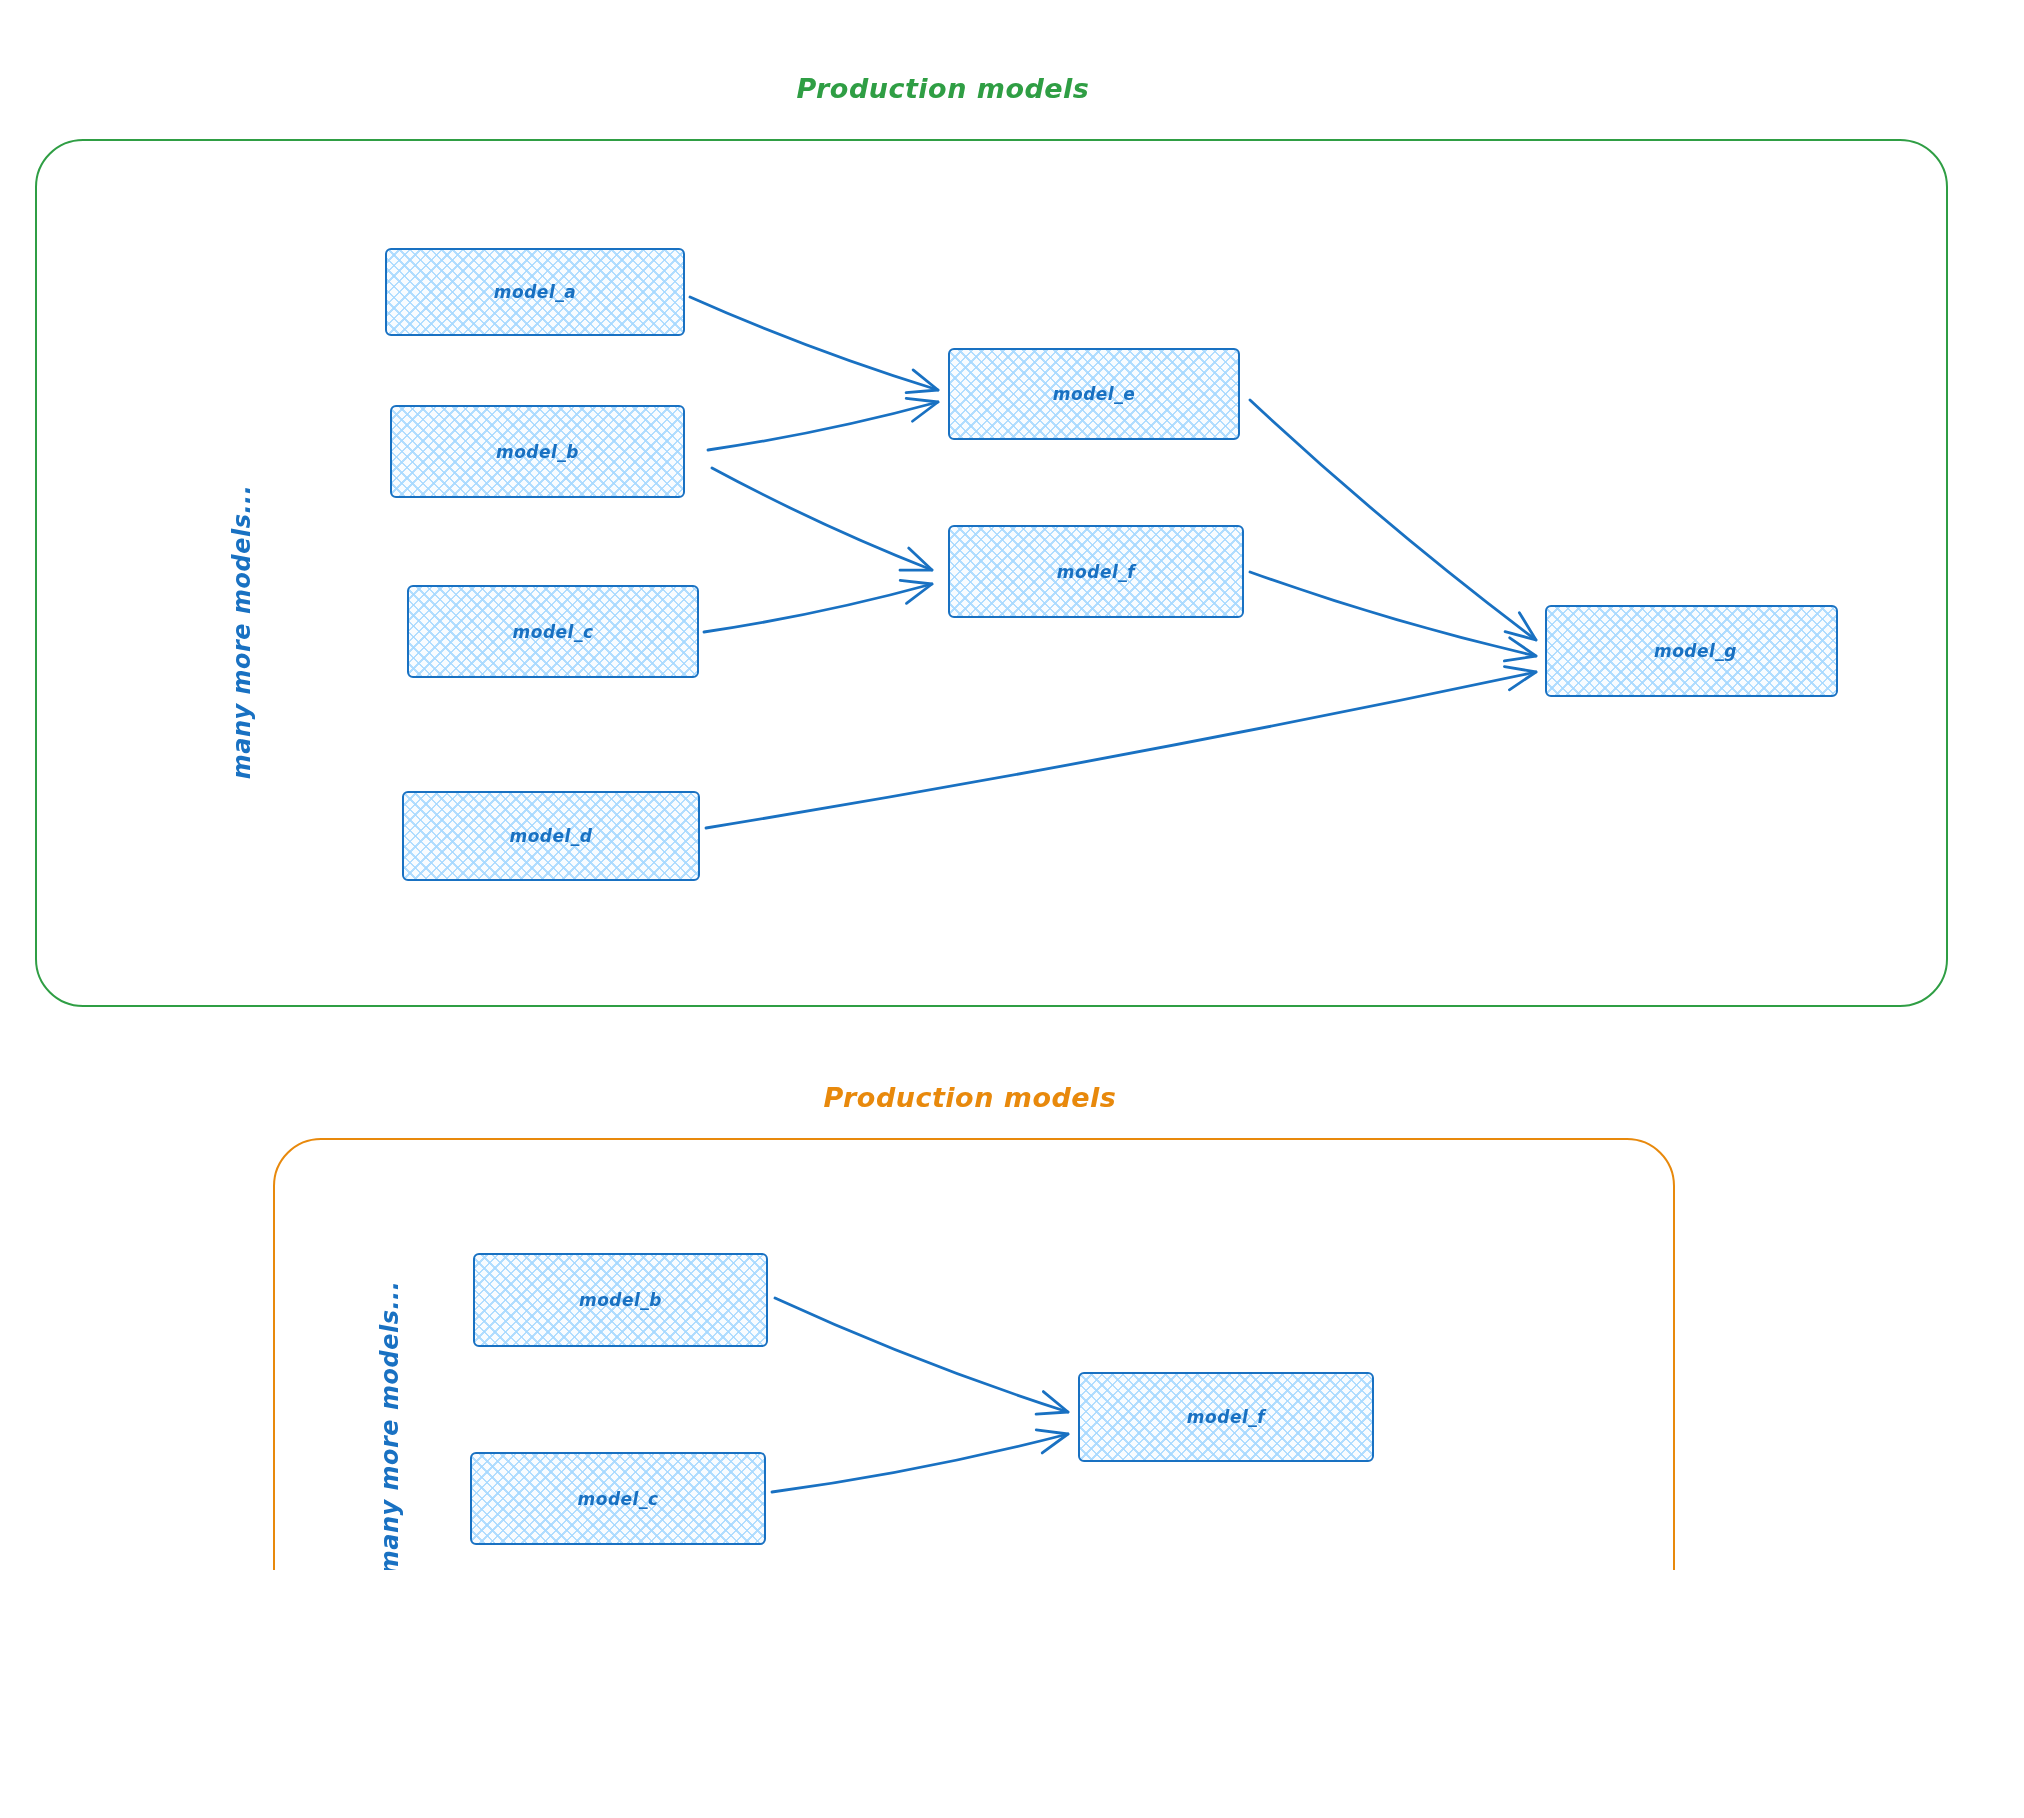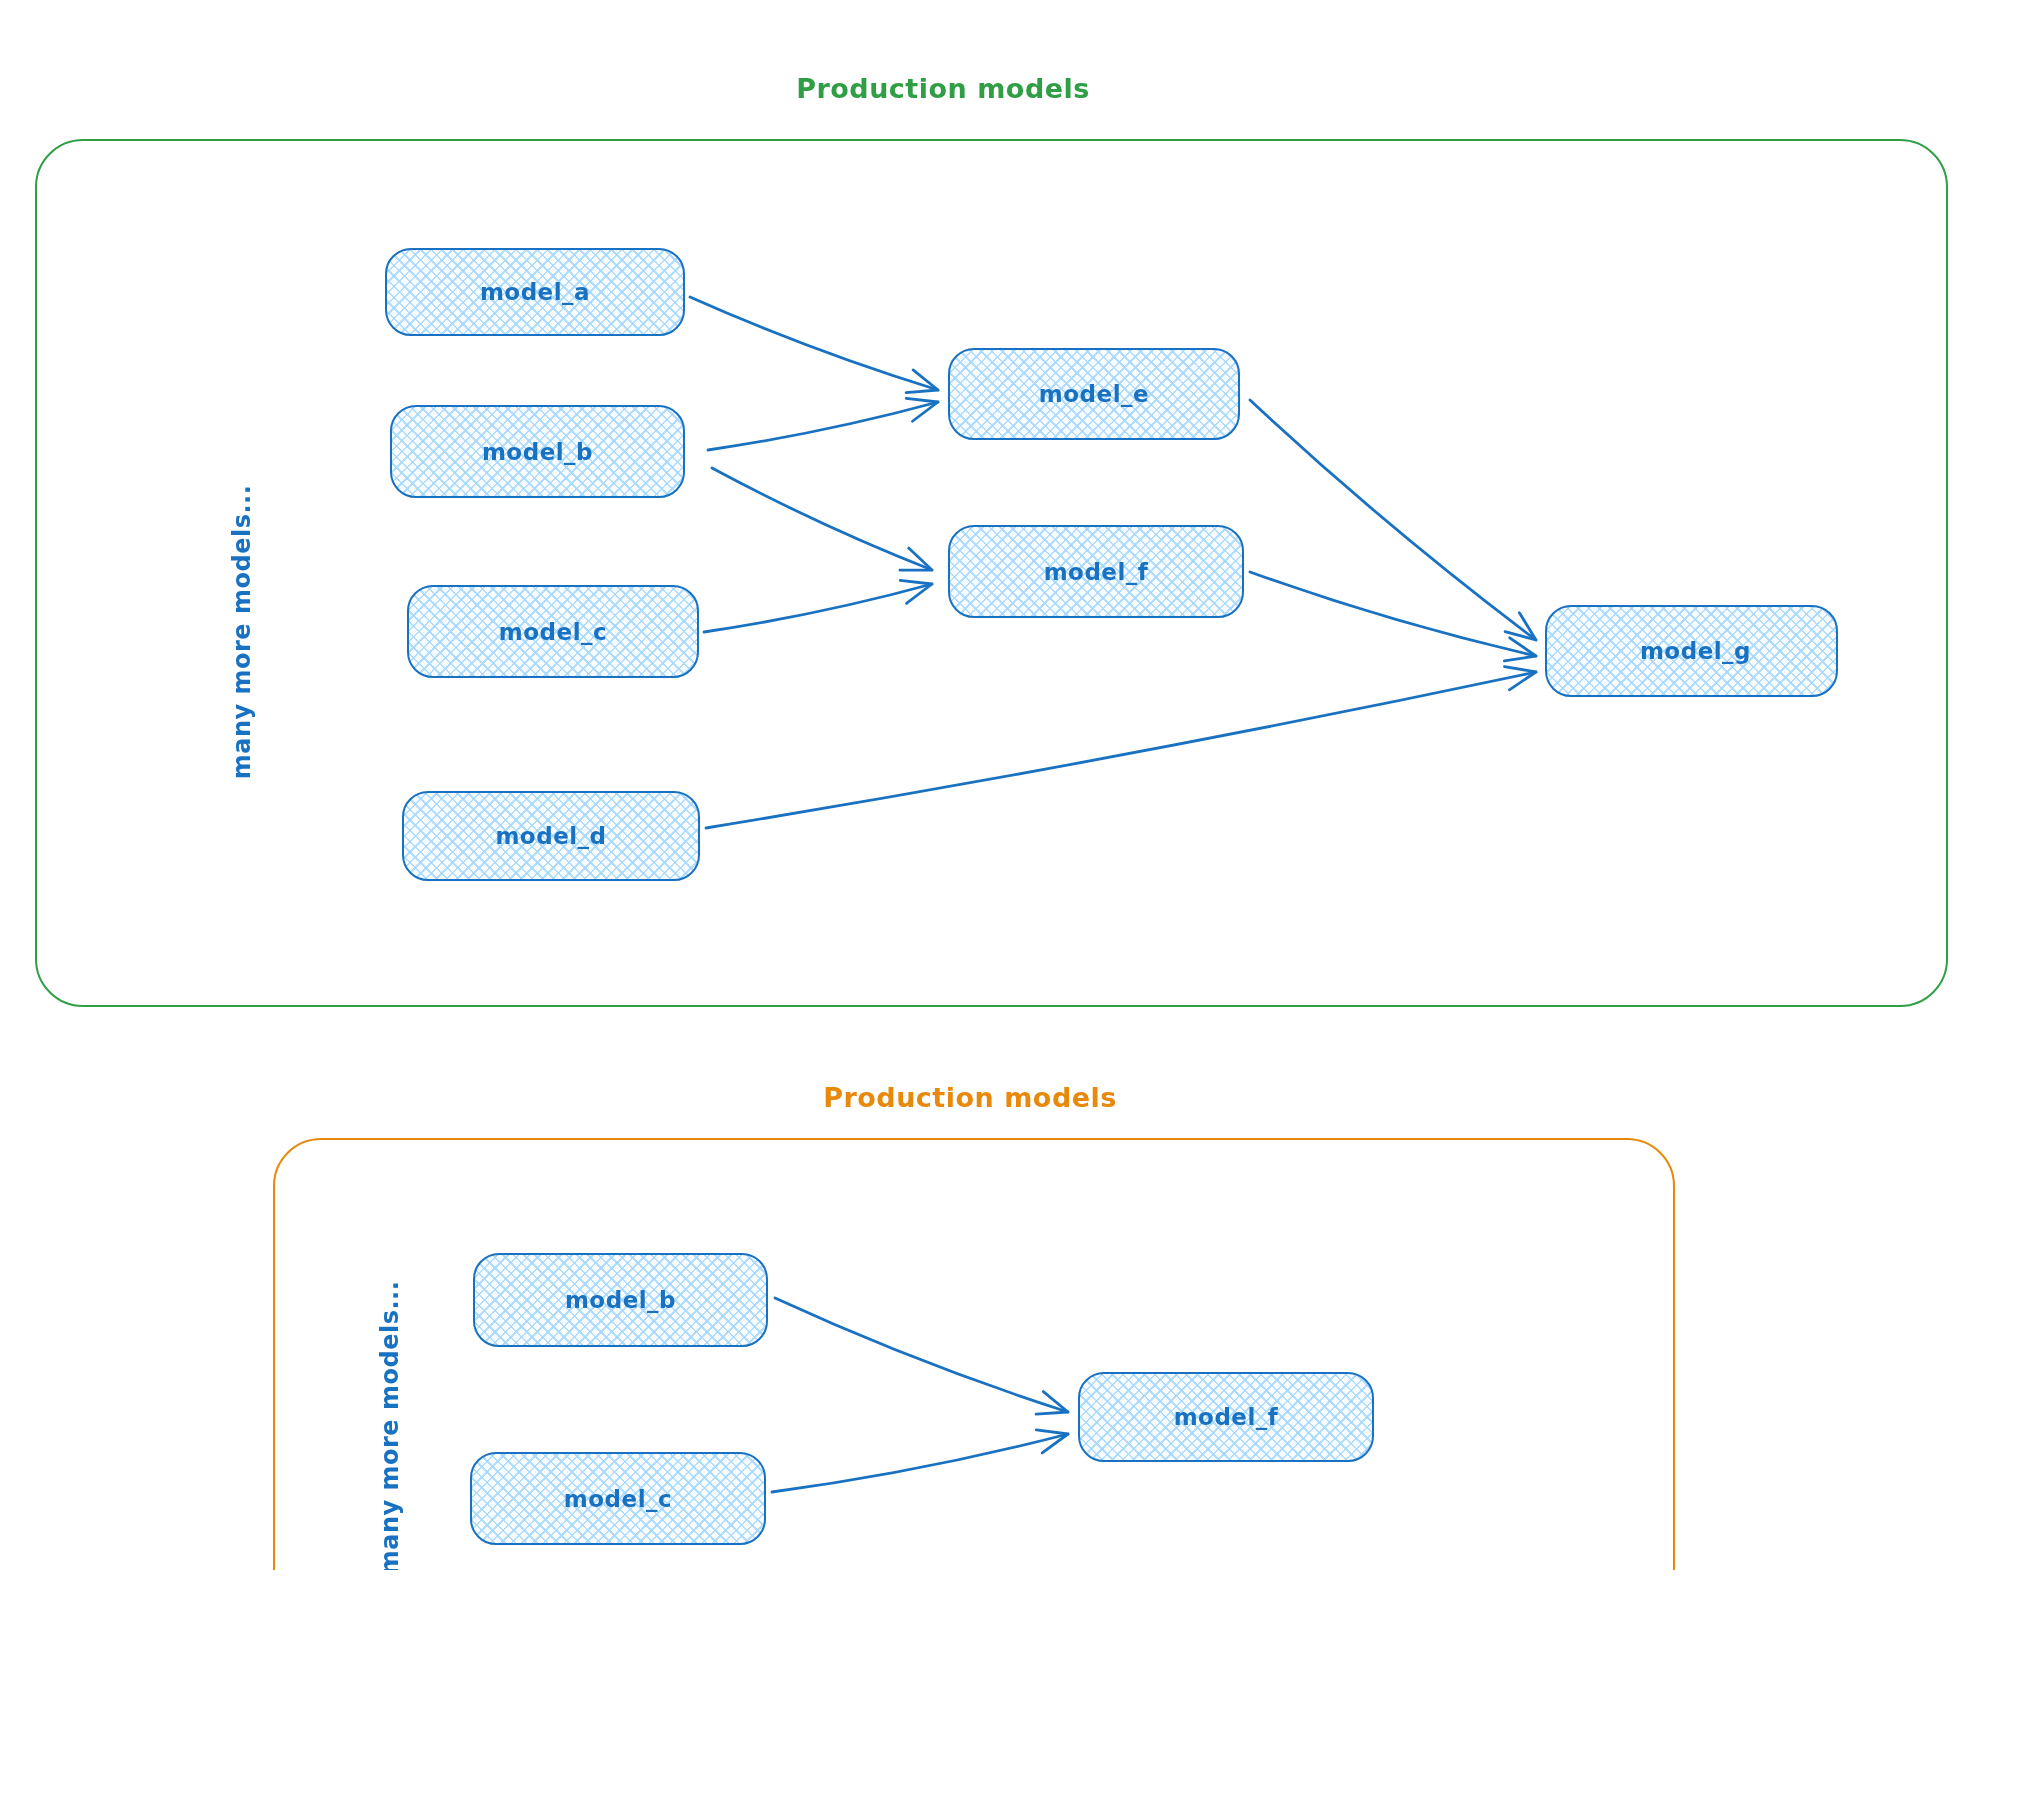--- a/index.html
+++ b/index.html
@@ -7,20 +7,21 @@
     padding: 0;
     background: #ffffff;
     font-family: "DejaVu Sans", "Liberation Sans", sans-serif;
   }
   #canvas {
     position: relative;
     width: 2024px;
     height: 1570px;
     background: #ffffff;
     overflow: hidden;
+    font-style: italic;
   }
   #edge-layer {
     position: absolute;
     left: 0; top: 0;
     width: 2024px;
     height: 1818px;
     pointer-events: none;
   }
   .frame {
     position: absolute;
@@ -43,26 +44,26 @@
     font-size: 24px;
     font-weight: 600;
     letter-spacing: 0.5px;
     white-space: nowrap;
     color: #1971c2;
   }
   .node {
     position: absolute;
     box-sizing: border-box;
     border: 2.6px solid #1971c2;
-    border-radius: 26px;
+    border-radius: 6px;
     display: flex;
     align-items: center;
     justify-content: center;
     color: #1971c2;
-    font-size: 23px;
+    font-size: 17px;
     font-weight: 600;
     letter-spacing: 0.5px;
     background-image:
       repeating-linear-gradient(45deg,  rgba(165,216,255,0.85) 0px, rgba(165,216,255,0.85) 1.8px, transparent 1.8px, transparent 7.5px),
       repeating-linear-gradient(135deg, rgba(165,216,255,0.85) 0px, rgba(165,216,255,0.85) 1.8px, transparent 1.8px, transparent 7.5px);
     background-color: rgba(233, 245, 255, 0.25);
     text-align: right;
   }
   .node .node-label {
     pointer-events: none;

